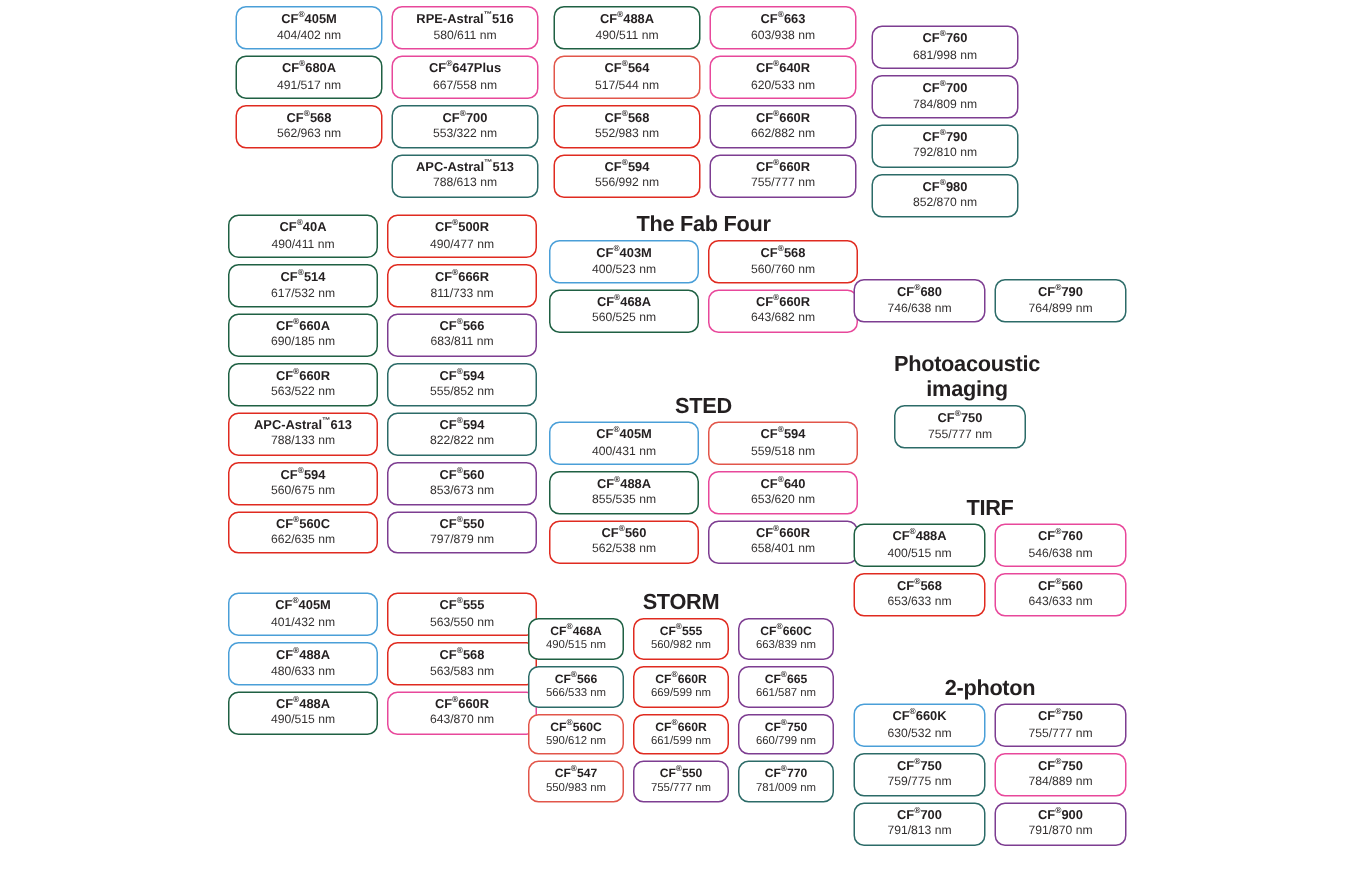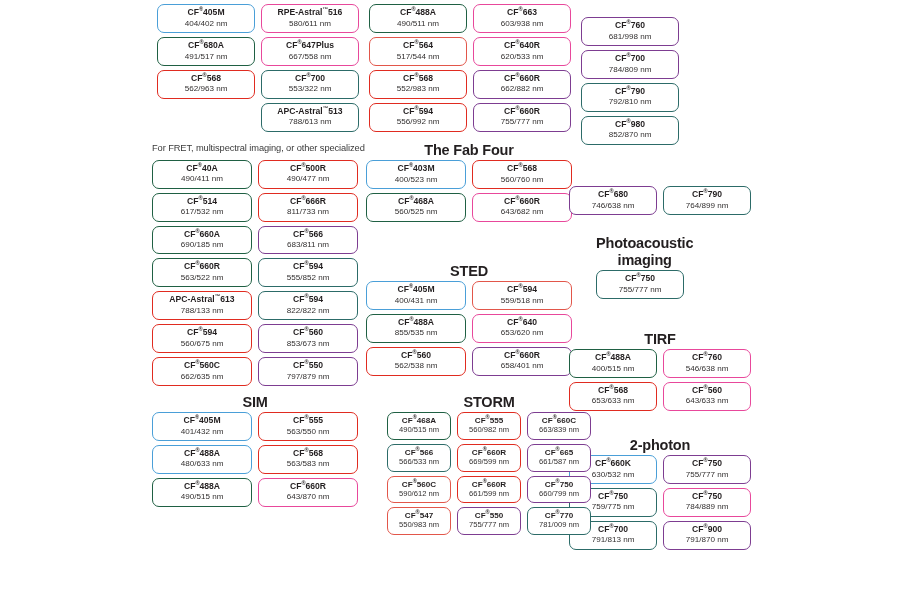--- a/index.html
+++ b/index.html
@@ -182,21 +182,20 @@
         </div>
         <div class="chip" style="border-color: rgb(44, 107, 104);">
           <div class="name">CF<sup>®</sup>980</div>
           <div class="val">852/870 nm</div>
         </div>
       </div>
     </div>
   </div>
 
 <div class="group w-lg" id="g-alternative-spectra" style="left:152px; top:143px;">
-    <div class="group-sub">For FRET, multispectral imaging, or other specialized</div>
     <div class="cols">
       <div class="col">
         <div class="chip" style="border-color: rgb(31, 96, 67);">
           <div class="name">CF<sup>®</sup>40A</div>
           <div class="val">490/411 nm</div>
         </div>
         <div class="chip" style="border-color: rgb(31, 96, 67);">
           <div class="name">CF<sup>®</sup>514</div>
           <div class="val">617/532 nm</div>
         </div>
@@ -358,21 +357,21 @@
           <div class="name">CF<sup>®</sup>760</div>
           <div class="val">546/638 nm</div>
         </div>
         <div class="chip" style="border-color: rgb(232, 72, 155);">
           <div class="name">CF<sup>®</sup>560</div>
           <div class="val">643/633 nm</div>
         </div>
       </div>
     </div>
   </div>
-<div class="group w-md" id="g-two-photon" style="left:569px; top:438px;">
+<div class="group w-md" id="g-two-photon" style="left:569px; top:452px;">
     <div class="group-title">2-photon</div>
     <div class="cols">
       <div class="col">
         <div class="chip" style="border-color: rgb(74, 159, 216);">
           <div class="name">CF<sup>®</sup>660K</div>
           <div class="val">630/532 nm</div>
         </div>
         <div class="chip" style="border-color: rgb(44, 107, 104);">
           <div class="name">CF<sup>®</sup>750</div>
           <div class="val">759/775 nm</div>
@@ -393,21 +392,20 @@
         </div>
         <div class="chip" style="border-color: rgb(125, 61, 145);">
           <div class="name">CF<sup>®</sup>900</div>
           <div class="val">791/870 nm</div>
         </div>
       </div>
     </div>
   </div>
 
 <div class="group w-lg" id="g-sim" style="left:152px; top:395px;">
-    <div class="group-title">SIM</div>
     <div class="cols">
       <div class="col">
         <div class="chip" style="border-color: rgb(74, 159, 216);">
           <div class="name">CF<sup>®</sup>405M</div>
           <div class="val">401/432 nm</div>
         </div>
         <div class="chip" style="border-color: rgb(74, 159, 216);">
           <div class="name">CF<sup>®</sup>488A</div>
           <div class="val">480/633 nm</div>
         </div>
@@ -425,21 +423,21 @@
           <div class="name">CF<sup>®</sup>568</div>
           <div class="val">563/583 nm</div>
         </div>
         <div class="chip" style="border-color: rgb(232, 72, 155);">
           <div class="name">CF<sup>®</sup>660R</div>
           <div class="val">643/870 nm</div>
         </div>
       </div>
     </div>
   </div>
-<div class="group w-sm" id="g-storm" style="left:387px; top:395px;">
+<div class="group w-sm" id="g-storm" style="left:352px; top:395px;">
     <div class="group-title">STORM</div>
     <div class="cols">
       <div class="col">
         <div class="chip" style="border-color: rgb(31, 96, 67);">
           <div class="name">CF<sup>®</sup>468A</div>
           <div class="val">490/515 nm</div>
         </div>
         <div class="chip" style="border-color: rgb(44, 107, 104);">
           <div class="name">CF<sup>®</sup>566</div>
           <div class="val">566/533 nm</div>

